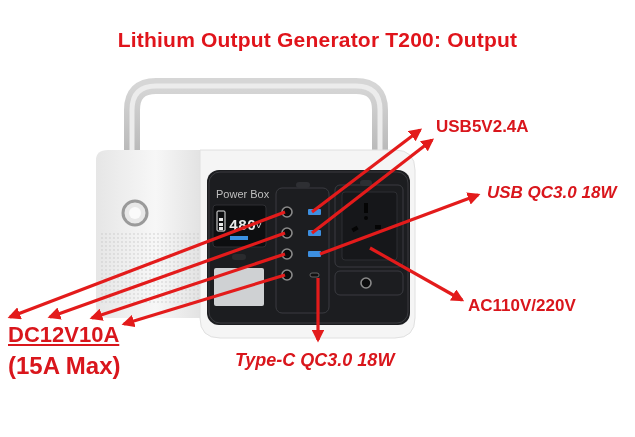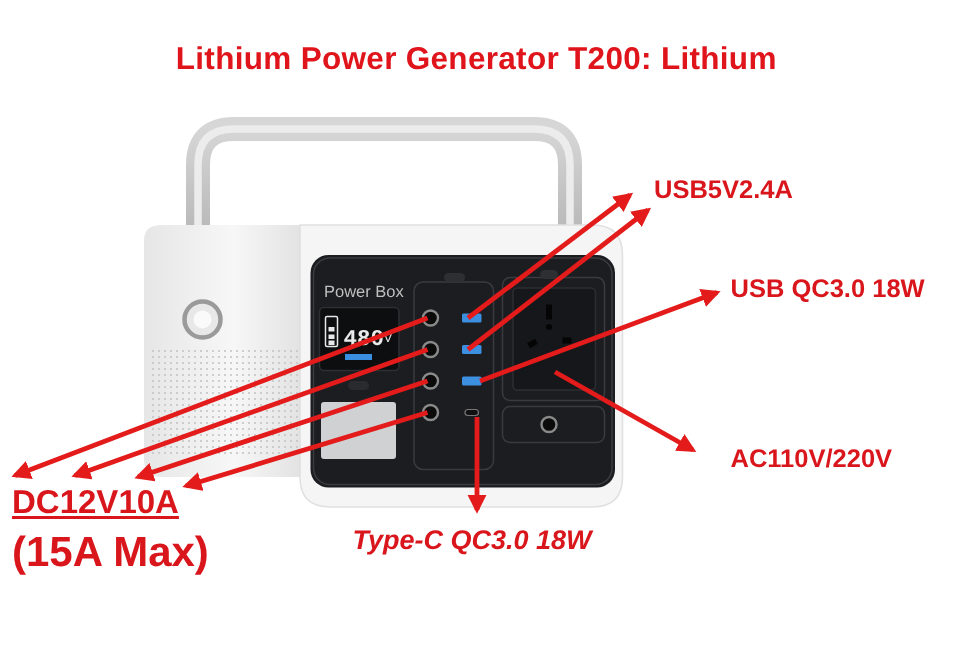--- a/index.html
+++ b/index.html
@@ -1,30 +1,30 @@
 <!DOCTYPE html>
 <html><head>
 <meta charset="utf-8">
 <style>
   html,body{margin:0;padding:0;background:#ffffff;}
   body{width:635px;height:437px;position:relative;overflow:hidden;font-family:"Liberation Sans","DejaVu Sans",sans-serif;}
   .title{position:absolute;left:0;top:28px;width:635px;text-align:center;color:#e0141b;font-weight:bold;font-size:21px;letter-spacing:0.2px;}
   .label{position:absolute;color:#d9161c;font-weight:bold;white-space:nowrap;}
   .l-usb5{left:436px;top:117px;font-size:17px;text-align:right;}
-  .l-qc{left:487px;top:183px;font-size:17px;}
-  .l-ac{left:487px;top:296px;font-size:17px;}
+  .l-qc{left:487px;top:183px;font-size:17px;font-style:italic;}
+  .l-ac{left:468px;top:296px;font-size:17px;}
   .l-tc{left:235px;top:350px;font-size:18px;font-style:italic;}
   .l-dc1{left:8px;top:322px;font-size:22px;text-decoration:underline;}
-  .l-dc2{left:8px;top:352px;font-size:28px;}
+  .l-dc2{left:8px;top:352px;font-size:24px;}
   svg.scene{position:absolute;left:0;top:0;}
 </style>
 </head>
 <body>
 
-<div class="title">Lithium Power Generator T200: Lithium</div>
+<div class="title">Lithium Output Generator T200: Output</div>
 
 <svg class="scene" width="635" height="437" viewBox="0 0 635 437">
   <defs>
     <linearGradient id="bodyG" x1="0" y1="0" x2="1" y2="0">
       <stop offset="0" stop-color="#e6e6e6"></stop>
       <stop offset="0.5" stop-color="#f7f7f7"></stop>
       <stop offset="1" stop-color="#dcdcdc"></stop>
     </linearGradient>
     <linearGradient id="handleG" x1="0" y1="0" x2="0" y2="1">
       <stop offset="0" stop-color="#d6d6d6"></stop>

